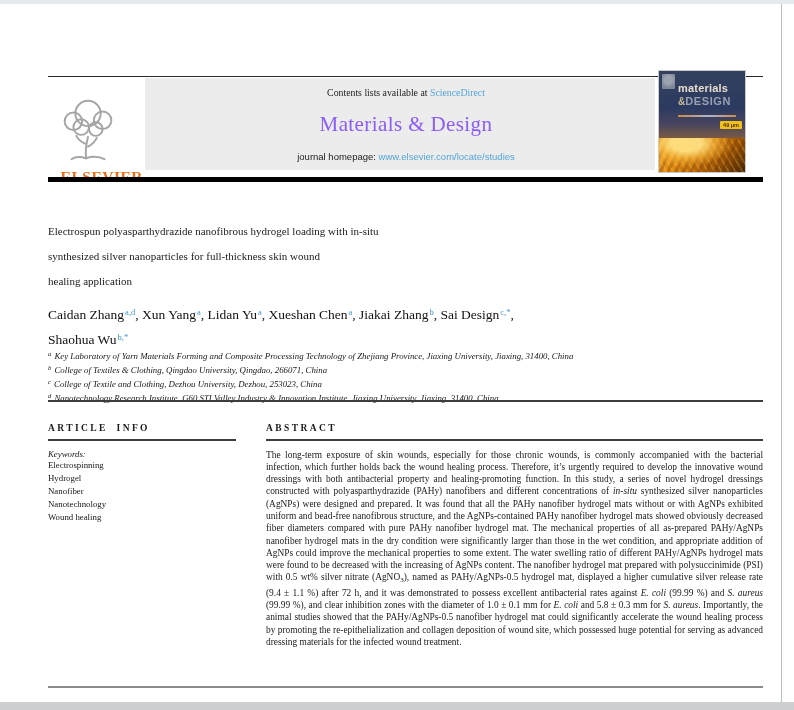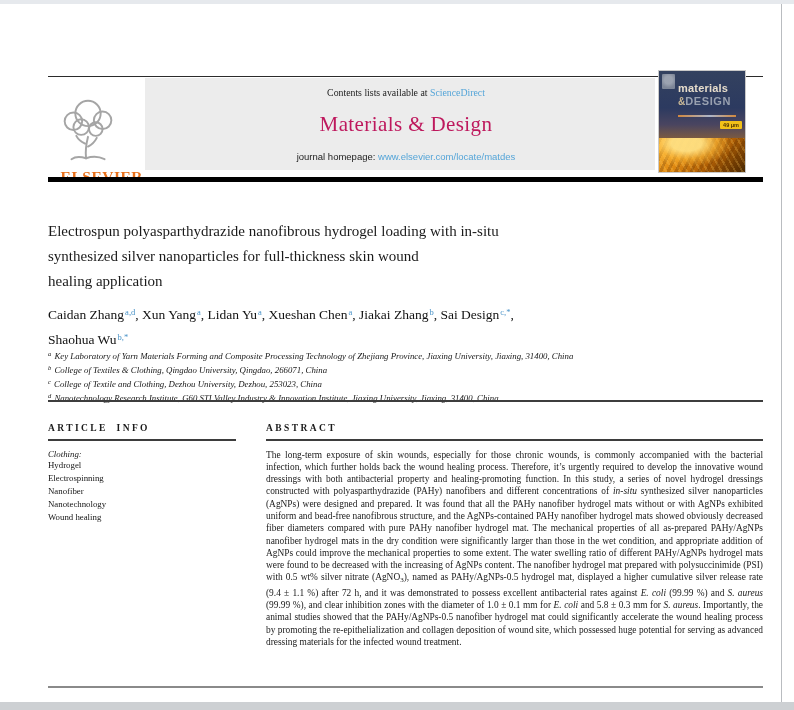--- a/index.html
+++ b/index.html
@@ -25,21 +25,21 @@
   .elsevier svg{display:block;margin:0 auto;opacity:.8;}
   .elsevier-text{font-size:15.5px;font-weight:600;letter-spacing:.5px;
                  color:var(--c-elsevier_orange,#e8701a);margin-top:1px;}
 
   
   .banner{left:145px;top:78px;width:510px;height:92px;background:var(--c-banner_gray,#ececec);
           display:flex;flex-direction:column;justify-content:space-between;
           text-align:center;padding:9px 0 8px 12px;box-sizing:border-box;}
   .contents-line{font-size:9.8px;color:#1c1c1c;}
   .contents-line a{color:var(--c-link_blue,#55a5d8);text-decoration:none;cursor:pointer;}
-  .journal-name{font-size:21px;color:#be185d;letter-spacing:.4px;}
+  .journal-name{font-size:21px;color:#8b5cf6;letter-spacing:.4px;}
   .homepage-line{font-family:"Liberation Sans",sans-serif;font-size:9.5px;color:#222;}
   .homepage-line a{color:var(--c-link_blue,#55a5d8);text-decoration:none;cursor:pointer;}
 
   
   .cover{left:658px;top:70px;width:88px;height:103px;background:#fff;
          border:1px solid #c9c9c9;box-sizing:border-box;cursor:pointer;overflow:hidden;}
   .cover-top{position:relative;height:67px;
              background:linear-gradient(180deg,#33415f 0%,var(--c-cover_navy,#2c3a60) 55%,#4a4560 80%,#7a5a42 100%);}
   .cover-mark{position:absolute;top:3px;left:3px;width:13px;height:15px;
               background:radial-gradient(circle at 50% 40%,#aeb4bf 0 35%,#8b93a2 70%);opacity:.85;border-radius:1px;}
@@ -57,21 +57,21 @@
      background:
        radial-gradient(ellipse 70% 90% at 32% 15%,rgba(255,224,130,.95) 0 25%,rgba(255,190,60,.55) 50%,rgba(0,0,0,0) 75%),
        repeating-linear-gradient(115deg,rgba(100,50,0,.28) 0 3px,rgba(0,0,0,0) 3px 7px),
        repeating-linear-gradient(60deg,rgba(255,200,90,.25) 0 2px,rgba(0,0,0,0) 2px 6px),
        linear-gradient(135deg,#f6b23a 0%,#e08a12 35%,#b05f05 62%,#6e3a02 85%,#432502 100%);}
   .cover-footer{height:9px;background:#fff;text-align:right;
                 font-family:"Liberation Sans",sans-serif;font-size:6px;font-weight:bold;
                 color:#1470b8;line-height:9px;padding-right:3px;}
 
   
-  .title{left:48px;top:219px;width:680px;font-size:15px;line-height:25px;color:#1a1a1a;}
+  .title{left:48px;top:219px;width:680px;font-size:11px;line-height:25px;color:#1a1a1a;}
   .authors{left:48px;top:301px;width:680px;font-size:13.5px;line-height:22px;color:#111;}
   .authors sup{font-size:8.5px;color:var(--c-superscript_blue,#4a93c8);vertical-align:4px;margin-left:1px;}
   .affiliations{left:48px;top:348px;width:700px;font-size:8.8px;font-style:italic;
                 line-height:11.6px;color:#161616;}
   .affiliations sup{font-size:6.5px;vertical-align:2.5px;margin-right:1px;}
 
   
   .section-rule{left:48px;top:400px;width:715px;height:1.5px;background:#3d3d3d;}
   .bottom-rule{left:48px;top:686px;width:715px;height:2px;background:#8a8a8a;}
 
@@ -113,21 +113,21 @@
       <path d="M29 50 C25 48 22 46 20 42"></path>
       <path d="M32 53 C36 51 39 48 41 44"></path>
     </g>
   </svg>
   <div class="elsevier-text">ELSEVIER</div>
 </div>
 
 <div class="abs banner">
   <div class="contents-line"><span>Contents lists available at </span><a>ScienceDirect</a></div>
   <div class="journal-name">Materials &amp; Design</div>
-  <div class="homepage-line"><span>journal homepage: </span><a>www.elsevier.com/locate/matdes</a></div>
+  <div class="homepage-line"><span>journal homepage: </span><a>www.elsevier.com/locate/studies</a></div>
 </div>
 
 <div class="abs cover">
   <div class="cover-top">
     <div class="cover-mark"></div>
     <div class="cover-title">
       <div><span class="cover-w1">materials</span></div>
       <div><span class="cover-amp">&amp;</span><span class="cover-w2">DESIGN</span></div>
     </div>
     <div class="cover-strip"></div>
@@ -155,24 +155,24 @@
     <div><sup>b</sup> College of Textiles &amp; Clothing, Qingdao University, Qingdao, 266071, China</div>
     <div><sup>c</sup> College of Textile and Clothing, Dezhou University, Dezhou, 253023, China</div>
     <div><sup>d</sup> Nanotechnology Research Institute, G60 STI Valley Industry &amp; Innovation Institute, Jiaxing University, Jiaxing, 31400, China</div>
   </div>
 
 <div class="abs section-rule"></div>
 
 <div class="abs col-left">
   <div class="col-header">ARTICLE INFO</div>
   <div class="col-rule"></div>
-  <div class="kw-label">Clothing:</div>
+  <div class="kw-label">Keywords:</div>
   <div>
+      <div class="kw-item">Electrospinning</div>
       <div class="kw-item">Hydrogel</div>
-      <div class="kw-item">Electrospinning</div>
       <div class="kw-item">Nanofiber</div>
       <div class="kw-item">Nanotechnology</div>
       <div class="kw-item">Wound healing</div>
     </div>
 </div>
 
 <div class="abs col-right">
   <div class="col-header">ABSTRACT</div>
   <div class="col-rule"></div>
   <p class="abstract-text">The long-term exposure of skin wounds, especially for those chronic wounds, is commonly accompanied with the bacterial infection, which further holds back the wound healing process. Therefore, it’s urgently required to develop the innovative wound dressings with both antibacterial property and healing-promoting function. In this study, a series of novel hydrogel dressings constructed with polyasparthydrazide (PAHy) nanofibers and different concentrations of <span class="it">in-situ</span> synthesized silver nanoparticles (AgNPs) were designed and prepared. It was found that all the PAHy nanofiber hydrogel mats without or with AgNPs exhibited uniform and bead-free nanofibrous structure, and the AgNPs-contained PAHy nanofiber hydrogel mats showed obviously decreased fiber diameters compared with pure PAHy nanofiber hydrogel mat. The mechanical properties of all as-prepared PAHy/AgNPs nanofiber hydrogel mats in the dry condition were significantly larger than those in the wet condition, and appropriate addition of AgNPs could improve the mechanical properties to some extent. The water swelling ratio of different PAHy/AgNPs hydrogel mats were found to be decreased with the increasing of AgNPs content. The nanofiber hydrogel mat prepared with polysuccinimide (PSI) with 0.5 wt% silver nitrate (AgNO<sub>3</sub>), named as PAHy/AgNPs-0.5 hydrogel mat, displayed a higher cumulative silver release rate (9.4 ± 1.1 %) after 72 h, and it was demonstrated to possess excellent antibacterial rates against <span class="it">E. coli</span> (99.99 %) and <span class="it">S. aureus</span> (99.99 %), and clear inhibition zones with the diameter of 1.0 ± 0.1 mm for <span class="it">E. coli</span> and 5.8 ± 0.3 mm for <span class="it">S. aureus</span>. Importantly, the animal studies showed that the PAHy/AgNPs-0.5 nanofiber hydrogel mat could significantly accelerate the wound healing process by promoting the re-epithelialization and collagen deposition of wound site, which possessed huge potential for serving as advanced dressing materials for the infected wound treatment.</p>

